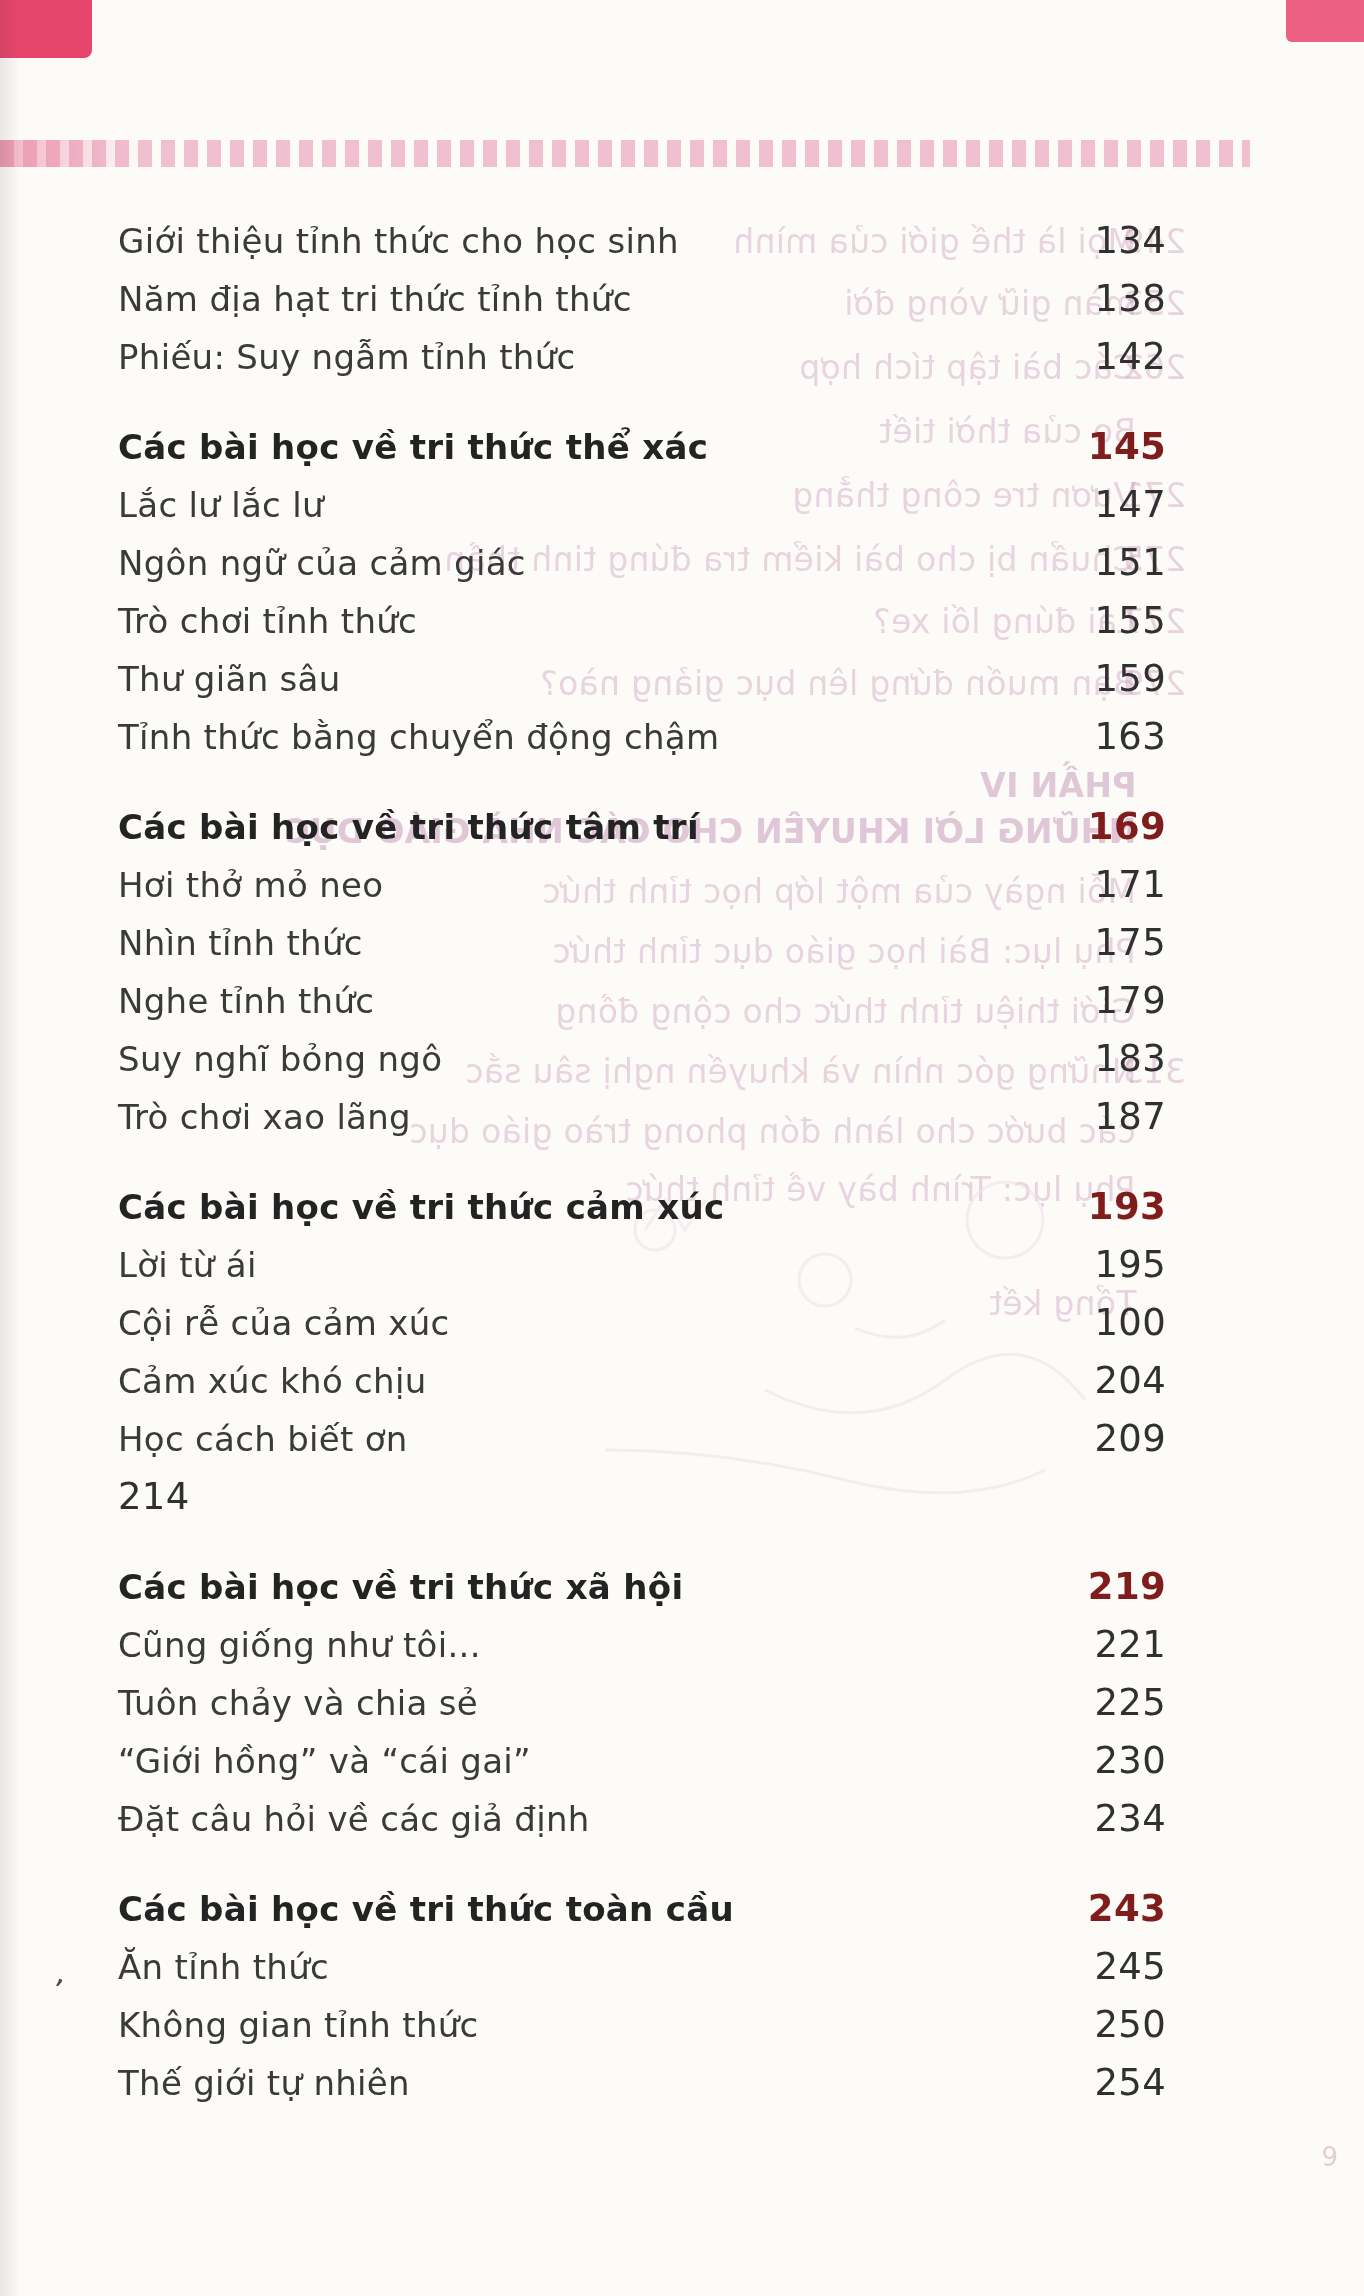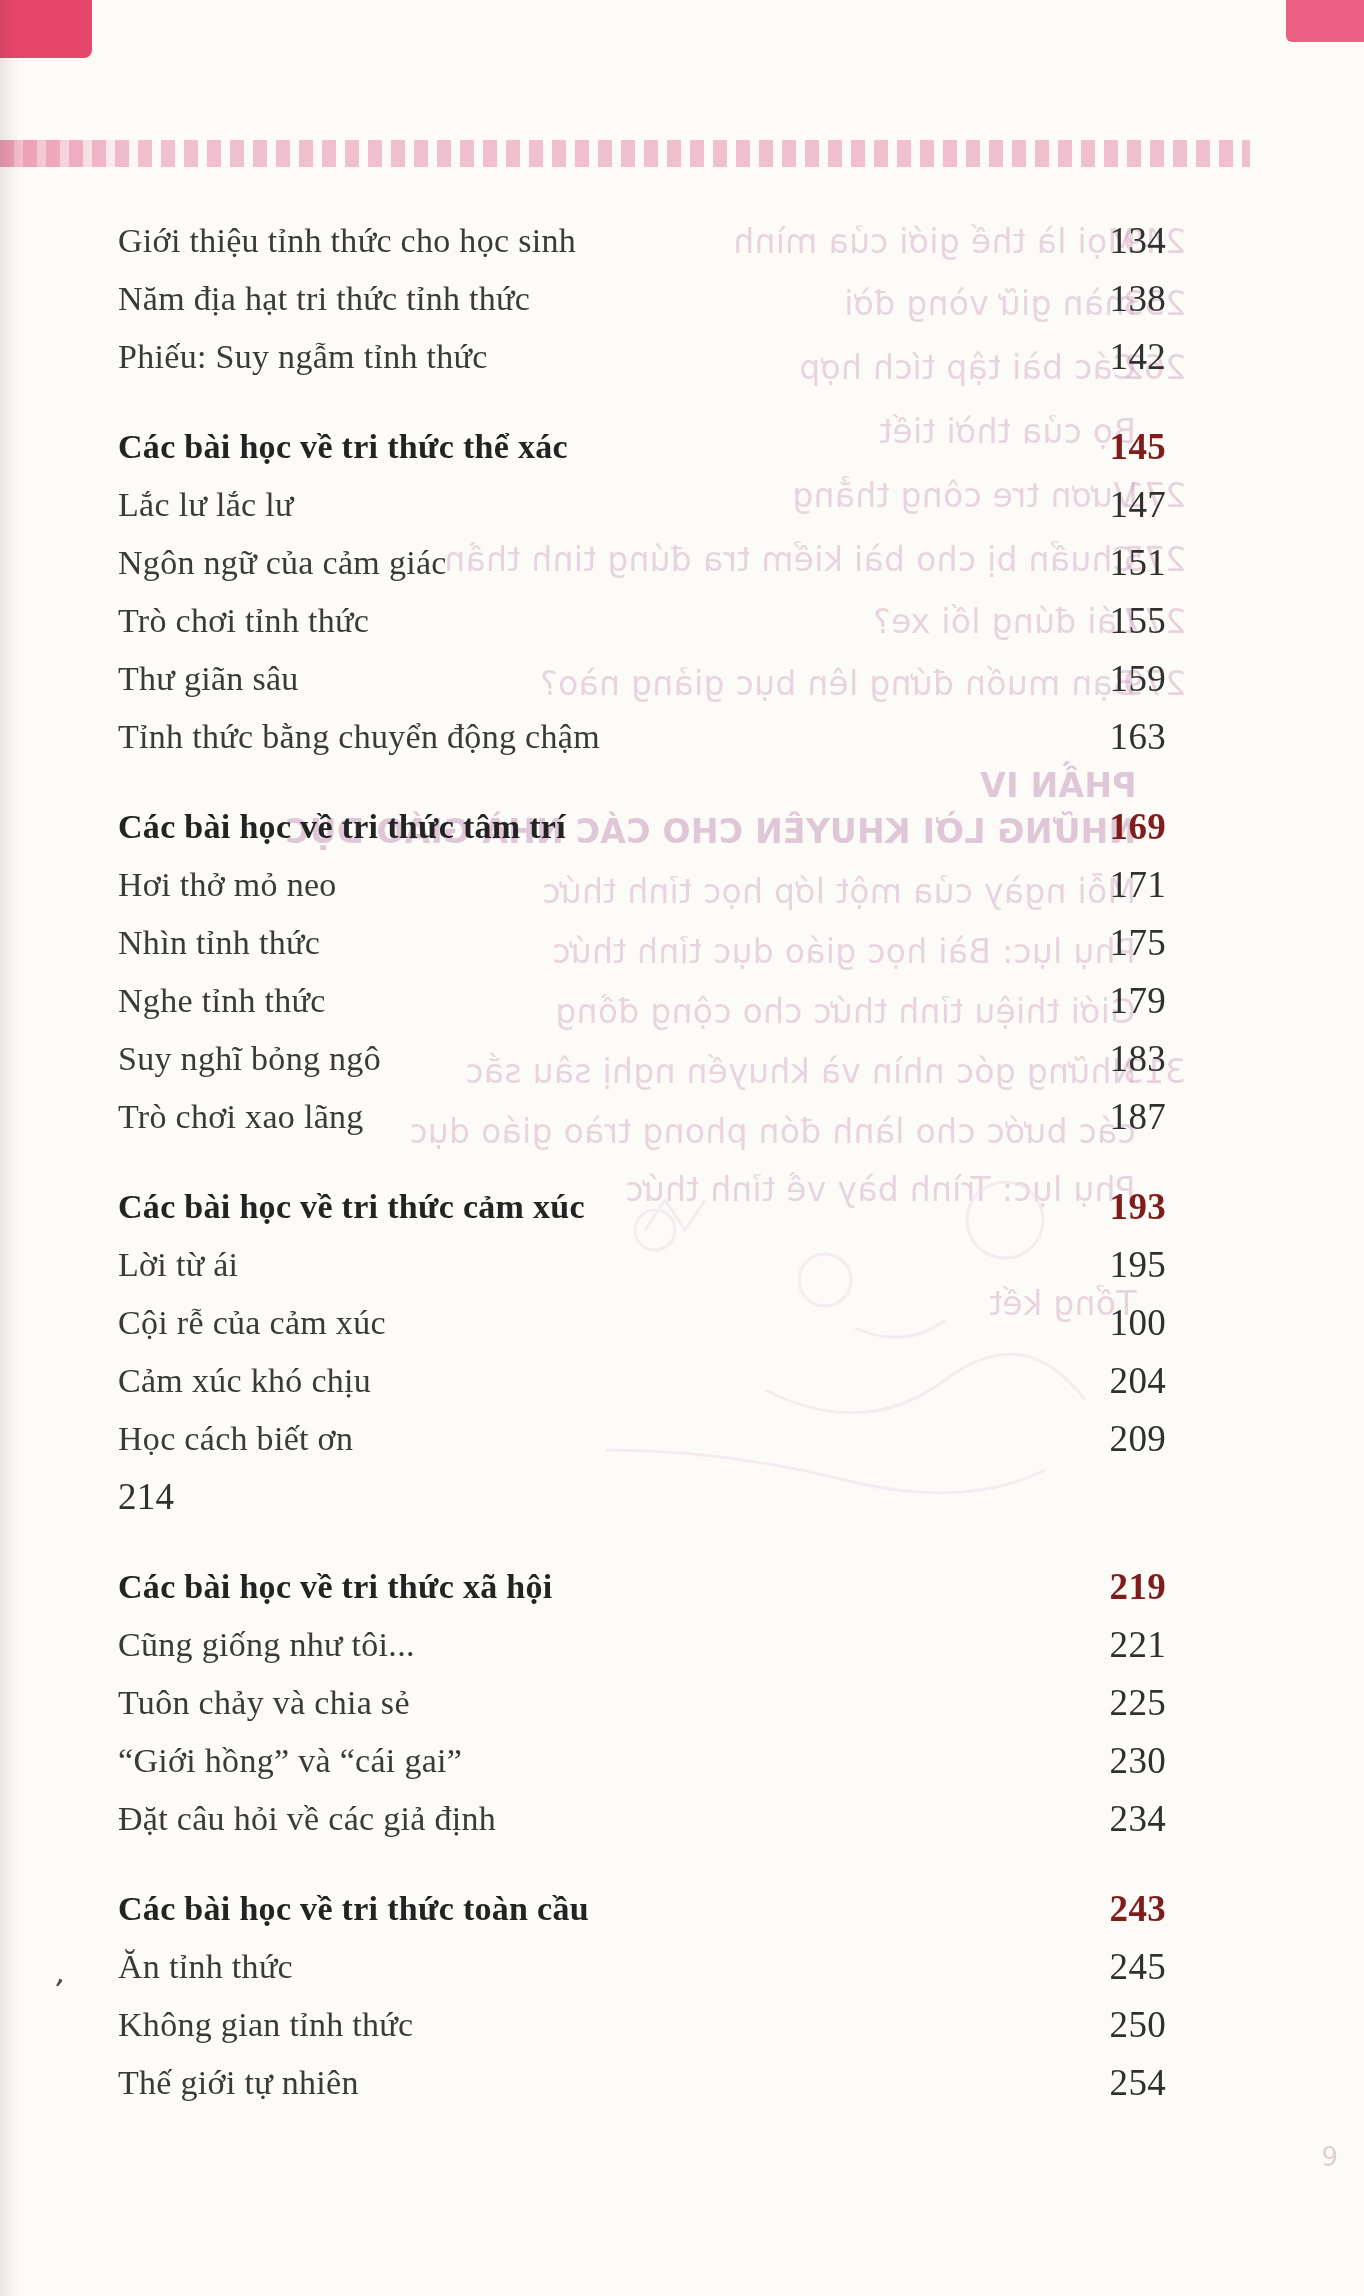--- a/index.html
+++ b/index.html
@@ -35,21 +35,21 @@
     content:"";position:absolute;inset:0;
     background:linear-gradient(90deg,rgba(229,99,138,.55),rgba(229,99,138,0) 140px);
   }
   
   .toc{
     position:absolute;left:118px;right:198px;top:212px;z-index:4;
   }
   .row{
     display:flex;justify-content:space-between;align-items:flex-end;
     height:58px;line-height:58px;font-size:34px;
-    color:var(--ink,#3a3a3a);letter-spacing:.3px;white-space:nowrap;font-family:Liberation Serif, serif;
+    color:var(--ink,#3a3a3a);letter-spacing:.3px;white-space:nowrap;
   }
   .row .p{font-size:37px;color:#303030}
   .row.head{margin-top:32px;font-weight:bold;color:#232323}
   .row.head .p{color:#7f1d1d;font-weight:bold}
   
   .bleed-layer{position:absolute;inset:0;z-index:1;pointer-events:none}
   .bleed-line{
     position:absolute;right:228px;
     transform:scaleX(-1);
     color:var(--ghost,rgba(199,150,183,.38));

